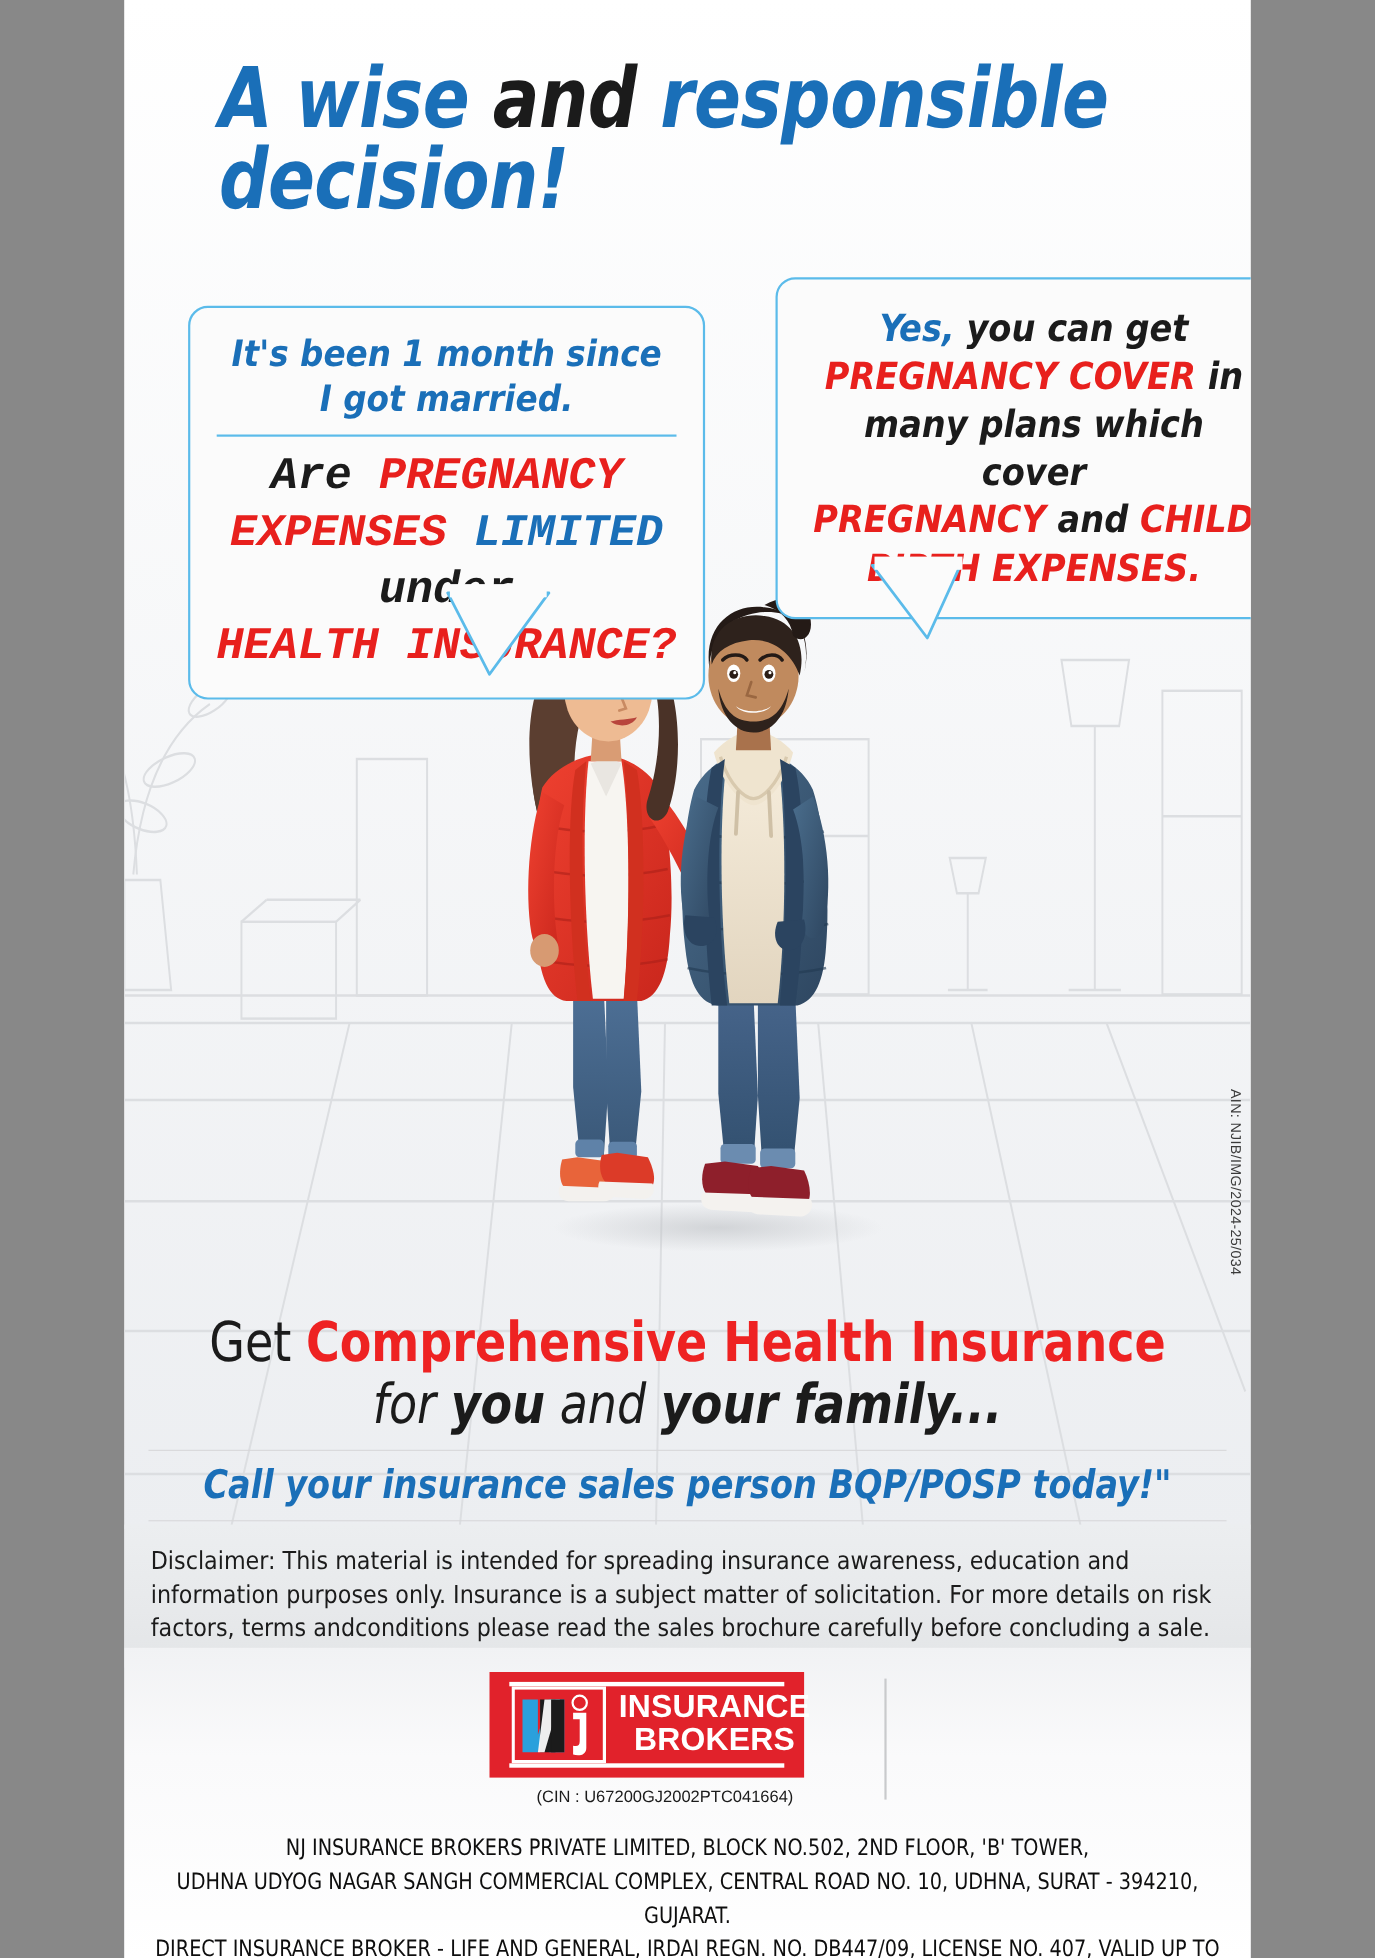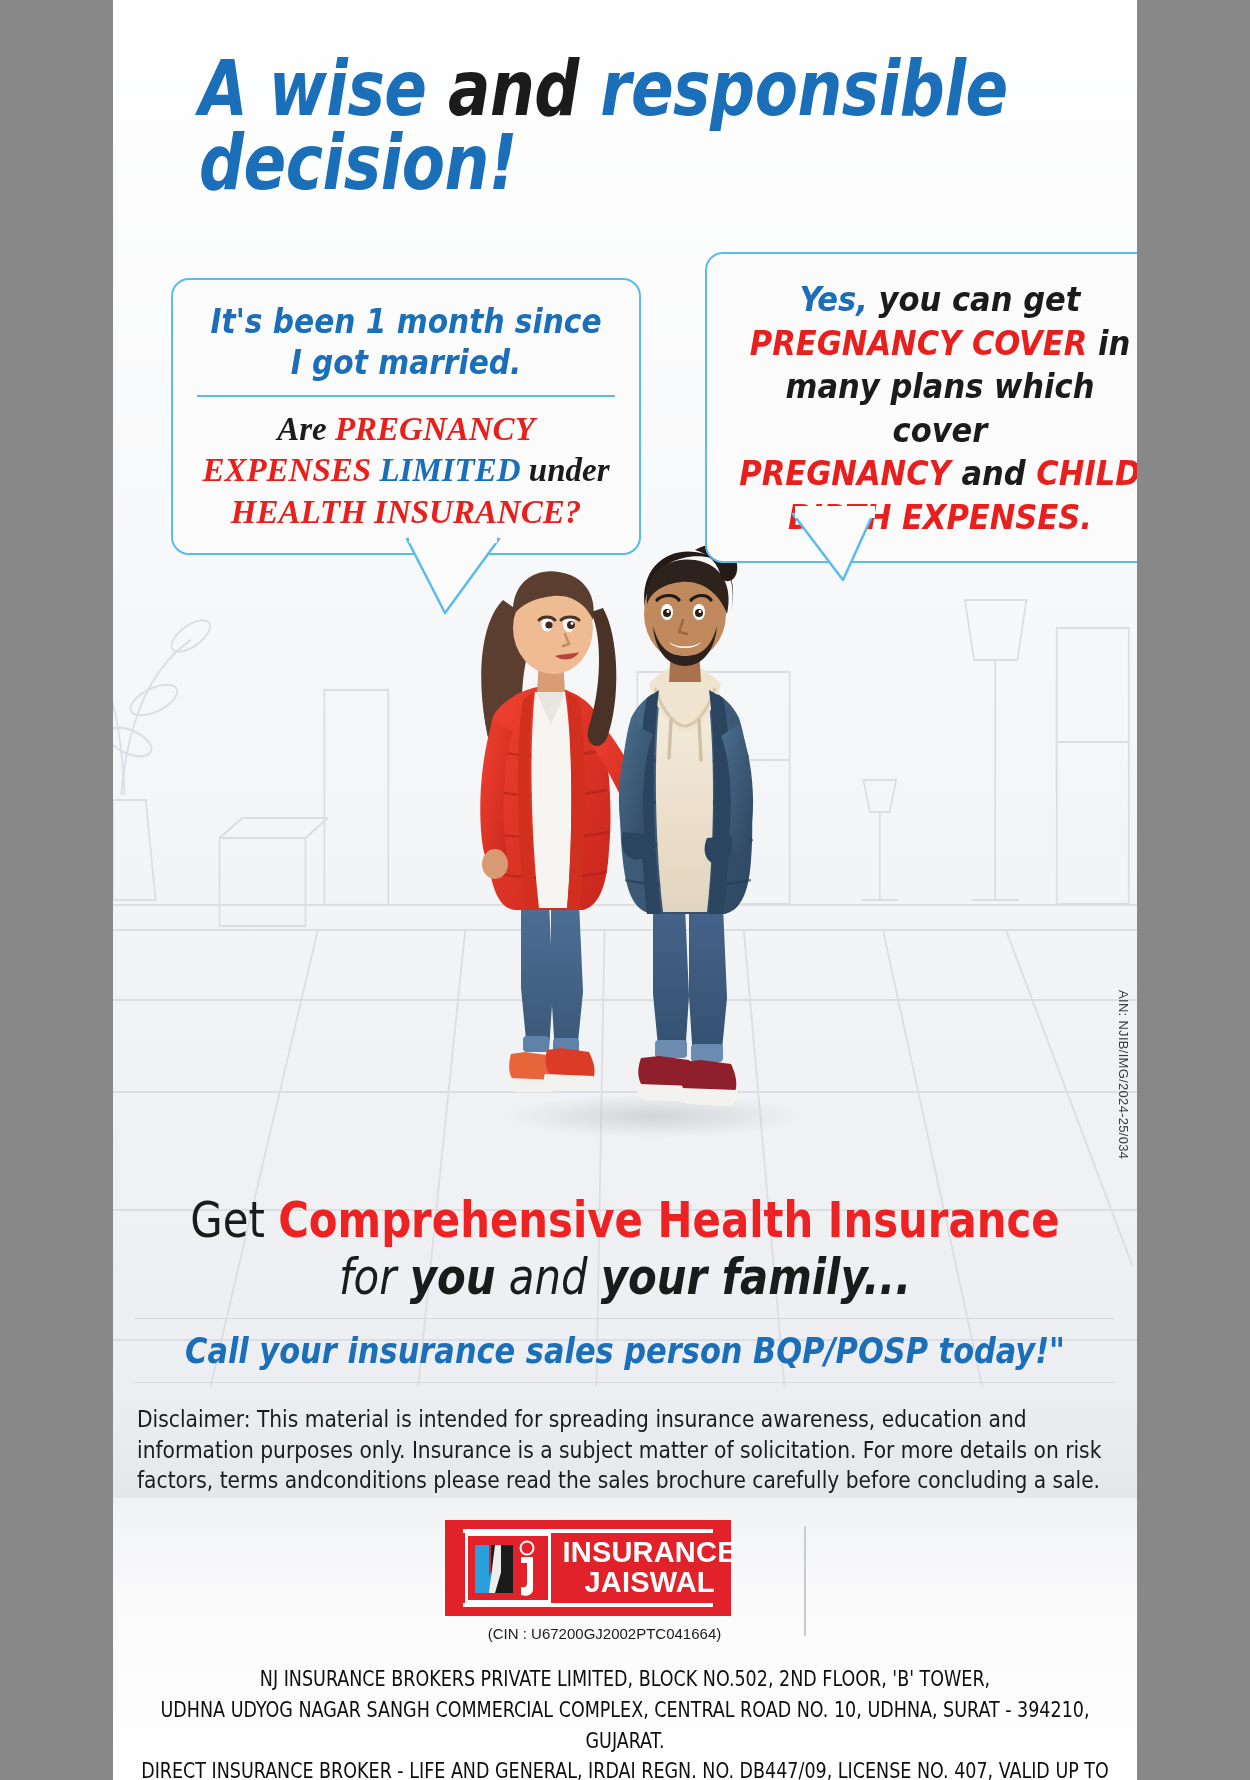--- a/index.html
+++ b/index.html
@@ -46,22 +46,22 @@
   .tail { position:absolute; z-index:7; width:0; height:0; }
   .tail svg { display:block; overflow:visible; }
 
   .b-line {
     font-family: "DejaVu Sans Condensed","Liberation Sans", sans-serif;
     font-style: italic; font-weight: 700;
     font-size: 33px; line-height: 1.23; color: #1a6fb8; text-align: center;
   }
   .b-sep { height: 2px; background: #5bbbea; margin: 12px 6px 12px; }
   .b-q {
-    font-family: Liberation Serif, serif;
-    font-style: italic; font-size: 33px; line-height: 1.25;
+    font-family: Liberation Mono, monospace;
+    font-style: italic; font-size: 41px; line-height: 1.25;
     color: #1b1b1b; font-weight: 600;
   }
   .b-q .red, .b-r .red { color: #e8201d; font-weight: 800; }
   .b-q .blue, .b-r .blue { color: #1a6fb8; font-weight: 800; }
   .b-q .blk, .b-r .blk { color: #1b1b1b; font-weight: 600; }
   .b-r {
     font-family: "DejaVu Sans Condensed","Liberation Sans", sans-serif;
     font-style: italic; font-size: 34px; line-height: 1.28;
     color: #1b1b1b; font-weight: 600;
   }
@@ -433,21 +433,21 @@
               <polygon points="10,60 10,12 24,12 24,44 34,12 48,12 48,60 34,60 34,28 24,60" fill="#2aa0dc"></polygon>
               <polygon points="26,12 40,12 40,60 26,60" fill="#1b1b1b"></polygon>
               <polygon points="30,12 44,12 30,60 24,60" fill="#ffffff" opacity="0.92"></polygon>
               <polygon points="36,12 48,12 48,60 36,60" fill="#1b1b1b"></polygon>
               <path d="M56 24 L68 24 L68 56 C68 62, 62 64, 56 62 L56 54 C60 55, 62 54, 62 50 L62 30 L56 30 Z" fill="#ffffff"></path>
               <circle cx="62" cy="15" r="6.5" fill="#e1222b" stroke="#ffffff" stroke-width="2"></circle>
             </svg>
           </div>
           <div class="nj-text">
             <div>INSURANCE</div>
-            <div>JAISWAL</div>
+            <div>BROKERS</div>
           </div>
         </div>
         <div class="cin">(CIN : U67200GJ2002PTC041664)</div>
       </div>
 
       <div class="vdiv"></div>
 
     </div>
 
     <div class="address">

